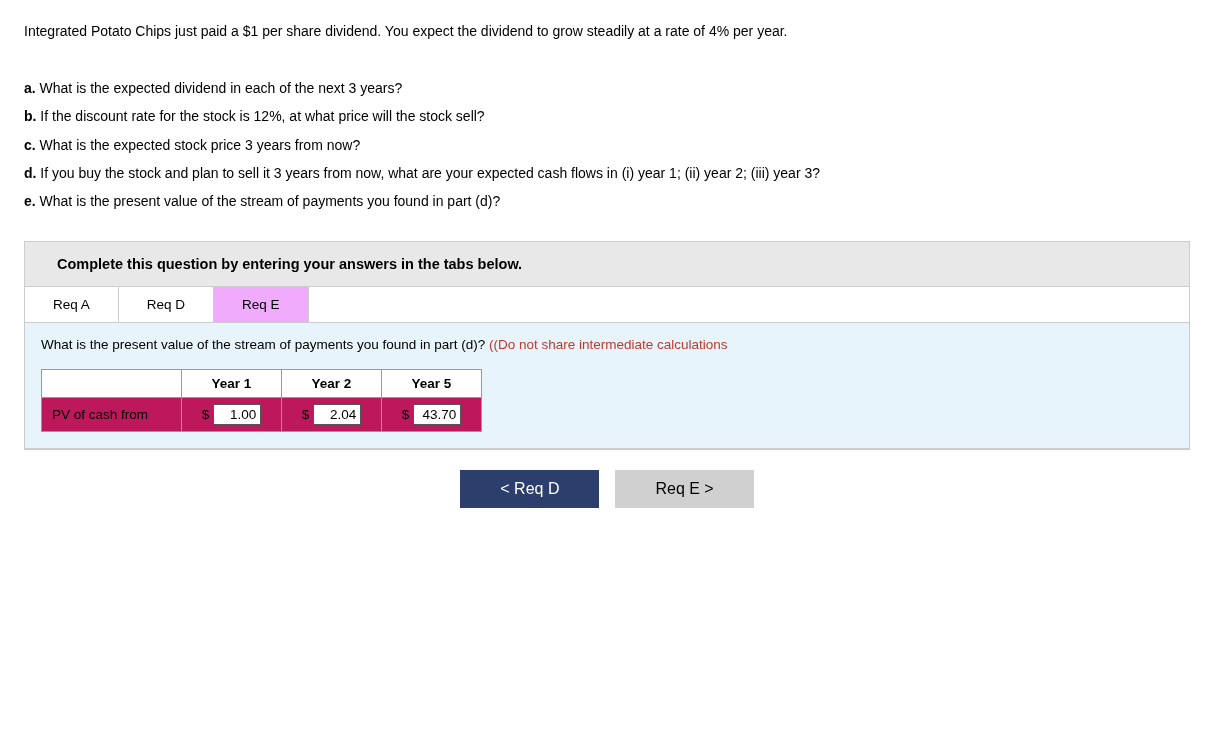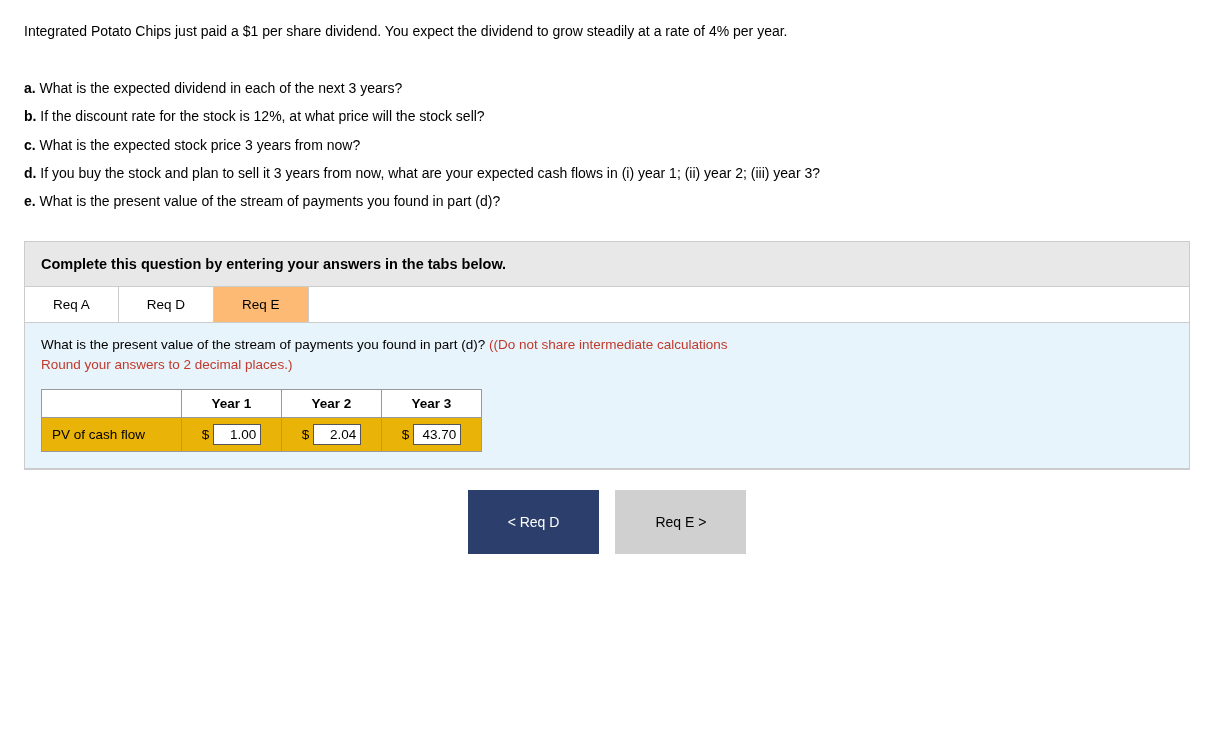--- a/index.html
+++ b/index.html
@@ -15,21 +15,21 @@
     .problem-text {
       line-height: 1.6;
       margin-bottom: 28px;
     }
     .problem-text p {
       margin-bottom: 6px;
     }
     .complete-box {
       background: #e8e8e8;
       border: 1px solid #ccc;
-      padding: 14px 16px;
+      padding: 14px 32px;
       margin-bottom: 0;
       font-weight: bold;
       font-size: 14.5px;
     }
     .tabs-container {
       border: 1px solid #ccc;
       border-top: none;
       margin-bottom: 7px;
     }
     .tabs-row {
@@ -42,40 +42,40 @@
       border-right: 1px solid #ccc;
       cursor: pointer;
       font-size: 13.5px;
       white-space: nowrap;
       background: #fff;
     }
     .tab:last-child {
       border-right: 1px solid #ccc;
     }
     .tab.active {
-      background: #fdba74;
+      background: #f0abfc;
       font-weight: normal;
     }
     .tab-content {
       padding: 12px 16px 16px 16px;
       background: #e8f4fb;
       border-bottom: 1px solid #ccc;
     }
     .tab-question {
       font-size: 13.5px;
       color: #000;
       line-height: 1.5;
     }
     .tab-question .highlight {
       color: #c0392b;
     }
     .answer-table {
       border-collapse: collapse;
       margin-top: 14px;
-      background: #eab308;
+      background: #be185d;
     }
     .answer-table th, .answer-table td {
       border: 1px solid #999;
       padding: 6px 12px;
       font-size: 13.5px;
       text-align: center;
     }
     .answer-table th {
       font-weight: bold;
       background: #fff;
@@ -102,22 +102,22 @@
       text-align: right;
     }
     .nav-buttons {
       display: flex;
       justify-content: center;
       gap: 16px;
       margin-top: 20px;
       padding: 0 16px;
     }
     .nav-btn {
-      padding: 24px 40px;
-      font-size: 14px;
+      padding: 10px 40px;
+      font-size: 16px;
       cursor: pointer;
       border: none;
       display: flex;
       align-items: center;
       gap: 6px;
     }
     .nav-btn.dark {
       background: #2c3e6b;
       color: #fff;
     }
@@ -169,36 +169,35 @@
     </div>
     <div class="tab active">
       <span>Req E</span>
     </div>
   </div>
 
   <div class="tab-content">
     <div class="tab-question">
       <span>What is the present value of the stream of payments you found in part (d)?</span>
       <span class="highlight"> (<span>(Do not share intermediate calculations</span></span><br>
-      <span class="highlight">Round your answers to 2 decimal places.)</span>
     </div>
 
     <div class="answer-table-wrapper">
       <table class="answer-table">
         <thead>
           <tr>
             <th></th>
             <th>Year 1</th>
             <th>Year 2</th>
-            <th>Year 3</th>
+            <th>Year 5</th>
           </tr>
         </thead>
         <tbody>
           <tr>
-            <td class="label-cell">PV of cash flow</td>
+            <td class="label-cell">PV of cash from</td>
             <td class="value-cell">
               <div class="input-cell">
                 <span class="dollar-sign">$</span>
                 <input type="text" value="1.00" style="">
               </div>
             </td>
             <td class="value-cell">
               <div class="input-cell">
                 <span class="dollar-sign">$</span>
                 <input type="text" value="2.04" style="">

